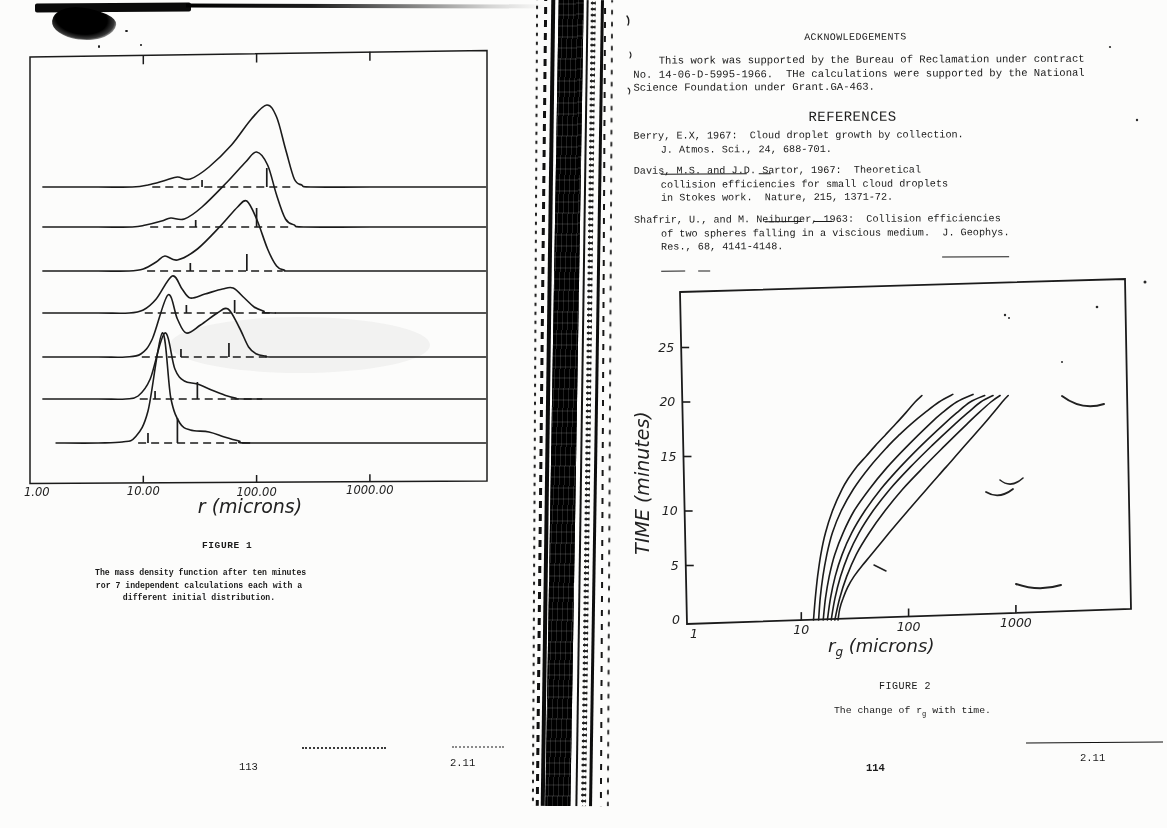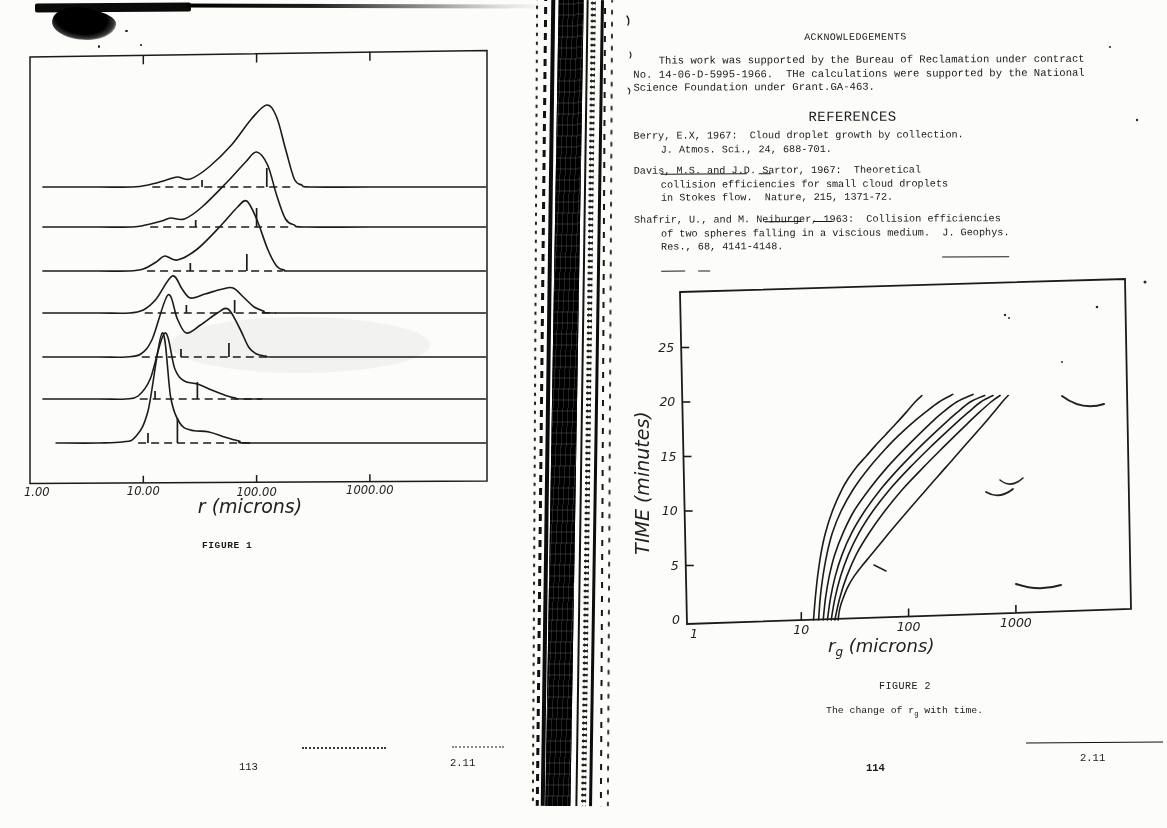--- a/index.html
+++ b/index.html
@@ -15,21 +15,21 @@
   .ack-para{left:633px;top:55px;font-size:10.6px;line-height:13.6px;}
   .ref-head{left:808px;top:110px;font-size:14px;letter-spacing:.4px;}
   .refs{left:633px;top:130px;font-size:10.2px;line-height:13.6px;}
   .ref-entry{margin-bottom:8px;}
   .indent{padding-left:27px;}
   .right-text{transform:rotate(-0.25deg);}
   
   .fig1-title{left:202px;top:540px;font-size:9.5px;letter-spacing:.6px;font-weight:bold;}
   .fig1-cap{left:95px;top:567px;width:208px;text-align:center;font-size:8.2px;line-height:12.6px;font-weight:bold;}
   .fig2-title{left:879px;top:681px;font-size:10px;letter-spacing:.5px;}
-  .fig2-cap{left:826px;top:705px;width:165px;text-align:left;font-size:9.8px;}
+  .fig2-cap{left:826px;top:705px;width:165px;text-align:right;font-size:9.8px;}
   .foot{font-size:10.5px;}
   .f-113{left:239px;top:761px;}
   .f-211L{left:450px;top:757px;}
   .f-114{left:866px;top:762px;font-weight:bold;}
   .f-211R{left:1080px;top:752px;}
   .foot-rule{left:1026px;top:742px;width:137px;height:0;border-top:1.6px solid #111;transform:rotate(-0.4deg);}
   .dotline1{left:302px;top:747px;width:84px;height:0;border-top:2px dotted #3a3a3a;}
   .dotline2{left:452px;top:746px;width:52px;height:0;border-top:2px dotted #8a8a8a;}
   
   .blob-bar{left:35px;top:3px;width:156px;height:9px;background:#0a0a0a;border-radius:2px;transform:rotate(-.4deg);}
@@ -167,20 +167,25 @@
     <div class="streak st3"></div>
     <div class="streak st4"></div>
     <div class="streak st5"></div>
     <div class="streak st6"></div>
     <div class="streak st7"></div>
     <div class="streak st8"></div>
     <div class="streak st9"></div>
   </div>
 
   <div class="abs tw fig1-title">FIGURE 1</div>
+  <div class="abs tw fig1-cap">
+    <div class="line">The mass density function after ten minutes</div>
+    <div class="line">ror 7 independent calculations each with a</div>
+    <div class="line">different initial distribution.</div>
+  </div>
 
   <div class="abs tw foot f-113">113</div>
   <div class="abs tw foot f-211L">2.11</div>
   <div class="abs dotline1"></div>
   <div class="abs dotline2"></div>
 
   <div class="right-text">
     <div class="abs tw ack-head">ACKNOWLEDGEMENTS</div>
     <div class="abs tw ack-para">
       <div class="line">    This work was supported by the Bureau of Reclamation under contract</div>
@@ -189,21 +194,21 @@
     </div>
     <div class="abs tw ref-head">REFERENCES</div>
     <div class="abs tw refs">
       <div class="ref-entry">
         <div class="line"><span>Berry, E.X, 1967:  Cloud droplet growth by collection.</span></div>
         <div class="line indent"><span class="u">J. Atmos. Sci.</span><span>, </span><span class="u">24</span><span>, 688-701.</span></div>
       </div>
       <div class="ref-entry">
         <div class="line"><span>Davis, M.S. and J.D. Sartor, 1967:  Theoretical</span></div>
         <div class="line indent"><span>collision efficiencies for small cloud droplets</span></div>
-        <div class="line indent"><span>in Stokes flow.  </span><span class="u">Nature</span><span>, </span><span class="u">215</span><span>, 1371-72.</span></div>
+        <div class="line indent"><span>in Stokes work.  </span><span class="u">Nature</span><span>, </span><span class="u">215</span><span>, 1371-72.</span></div>
       </div>
       <div class="ref-entry">
         <div class="line"><span>Shafrir, U., and M. Neiburger, 1963:  Collision efficiencies</span></div>
         <div class="line indent"><span>of two spheres falling in a viscious medium.  </span><span class="u">J. Geophys.</span></div>
         <div class="line indent"><span class="u">Res.</span><span>, </span><span class="u">68</span><span>, 4141-4148.</span></div>
       </div>
     </div>
   </div>
 
   <div class="abs tw fig2-title">FIGURE 2</div>

